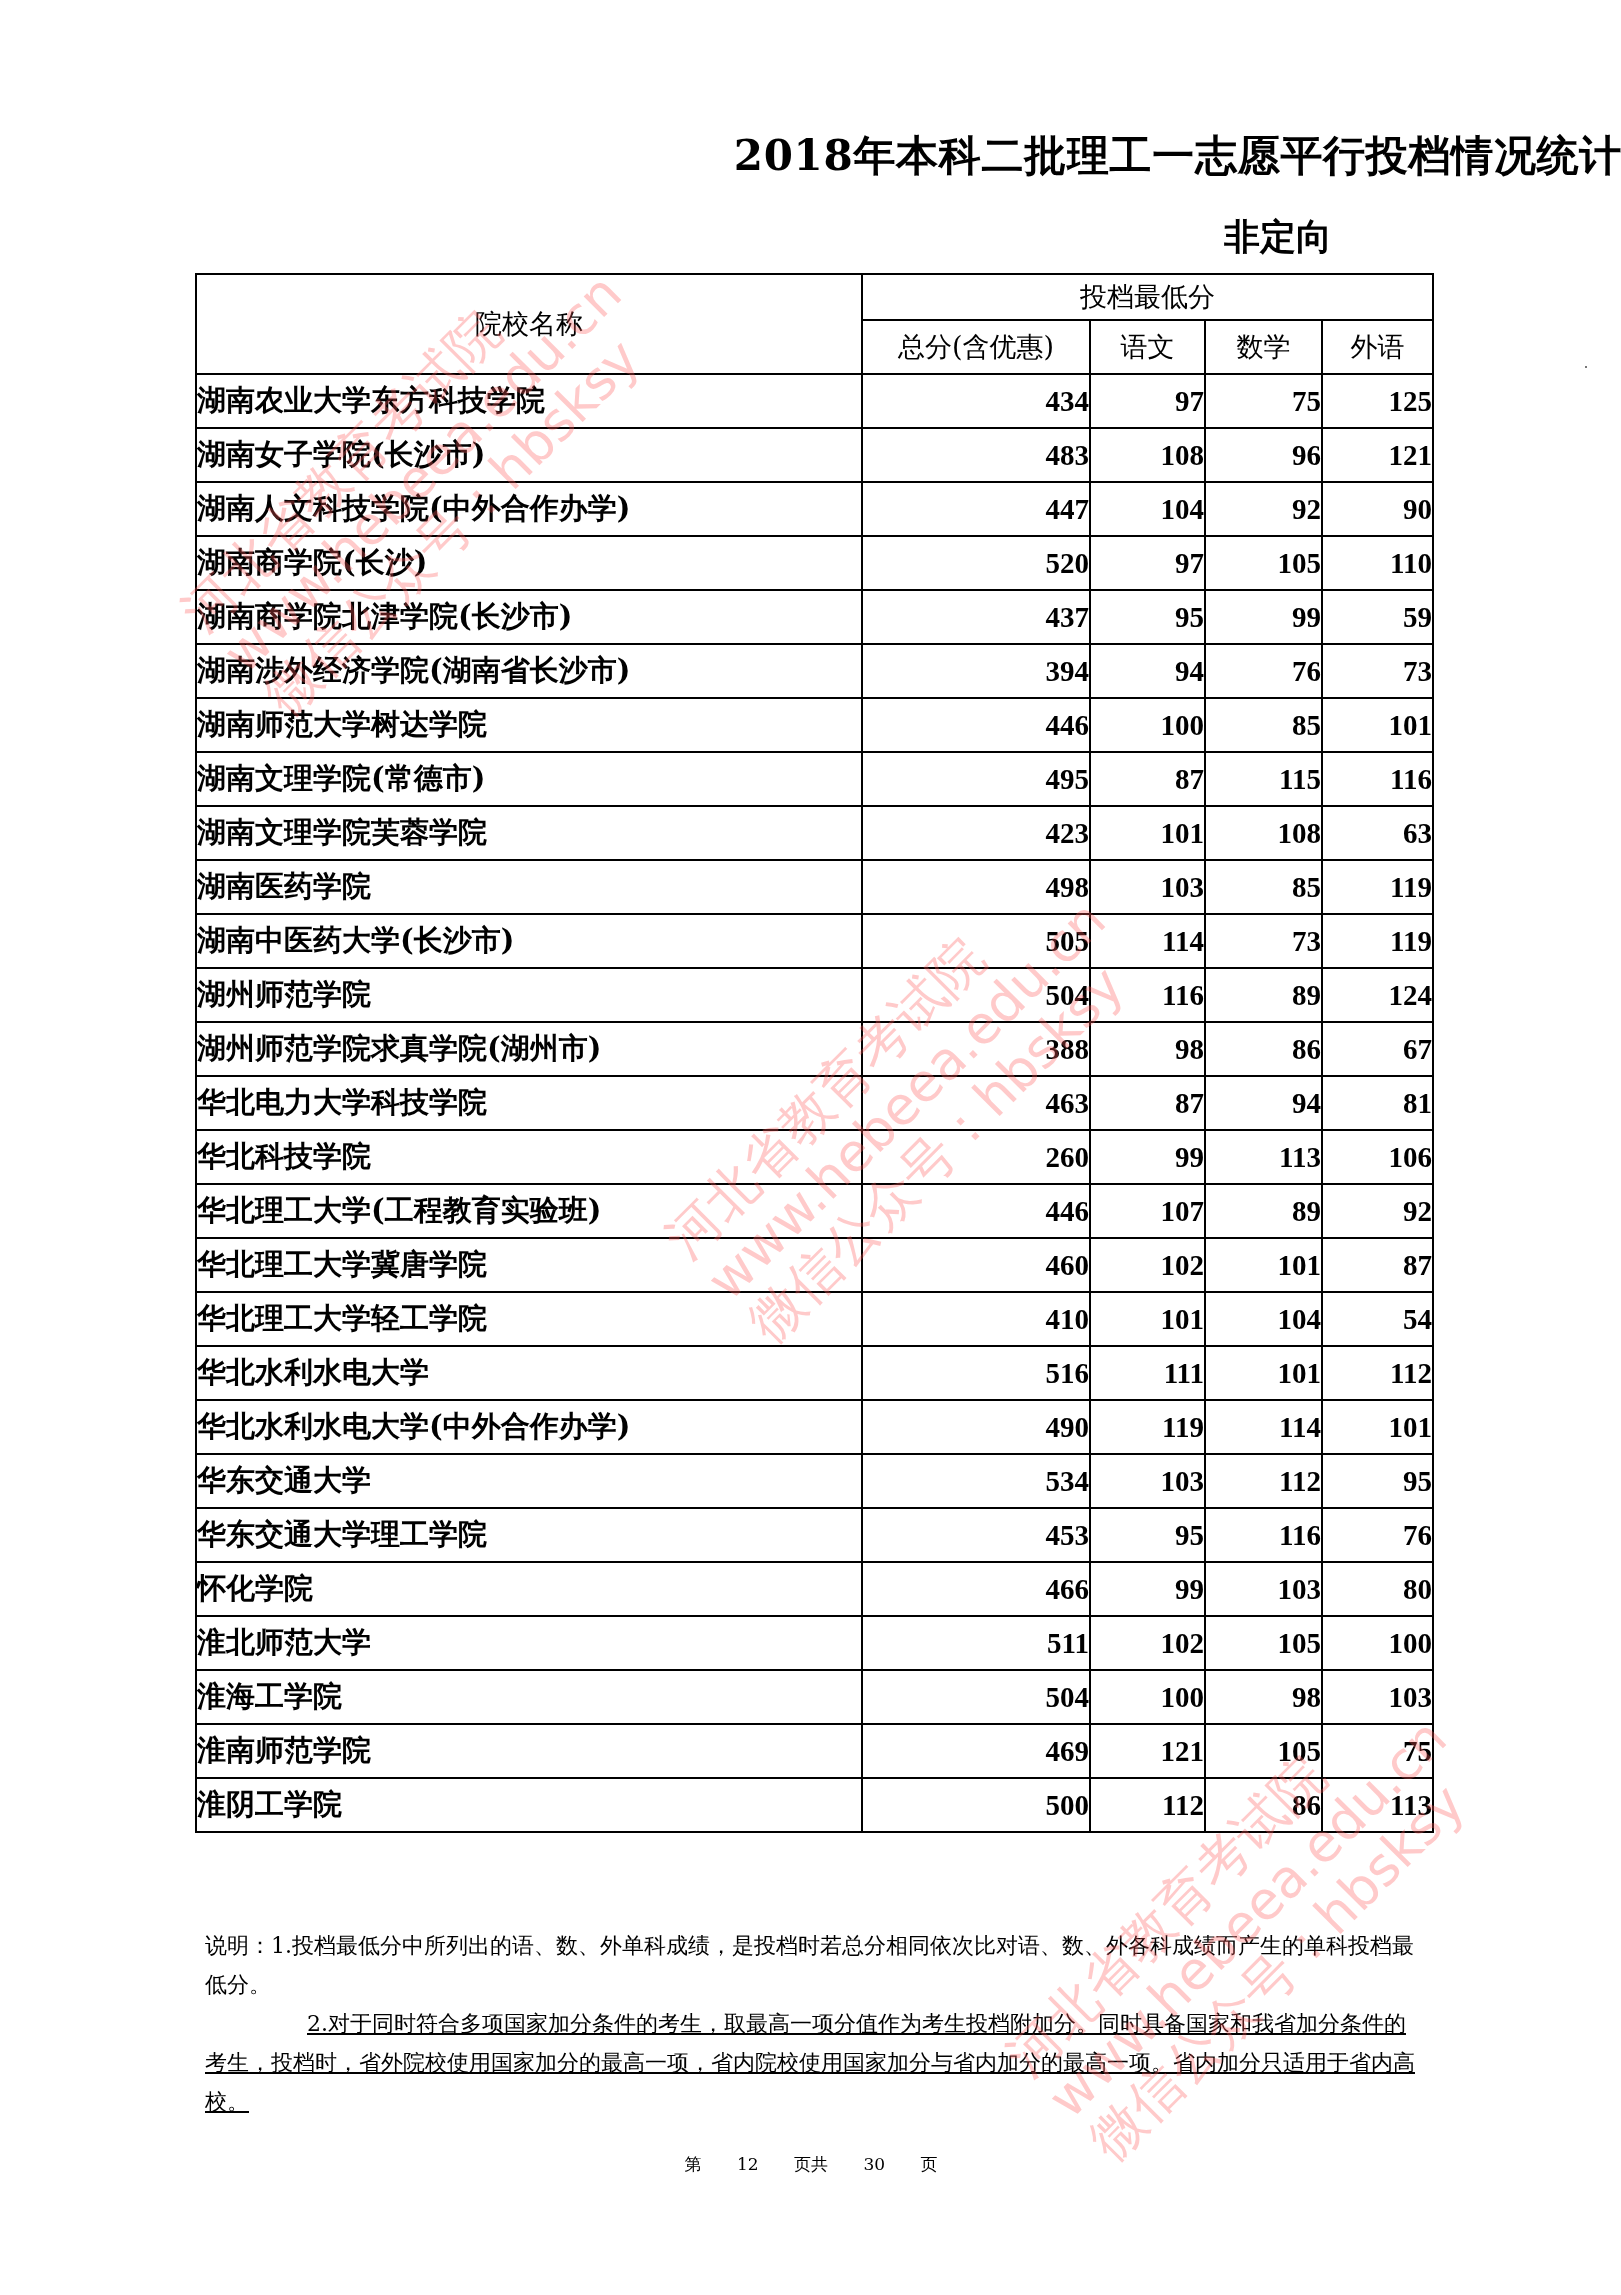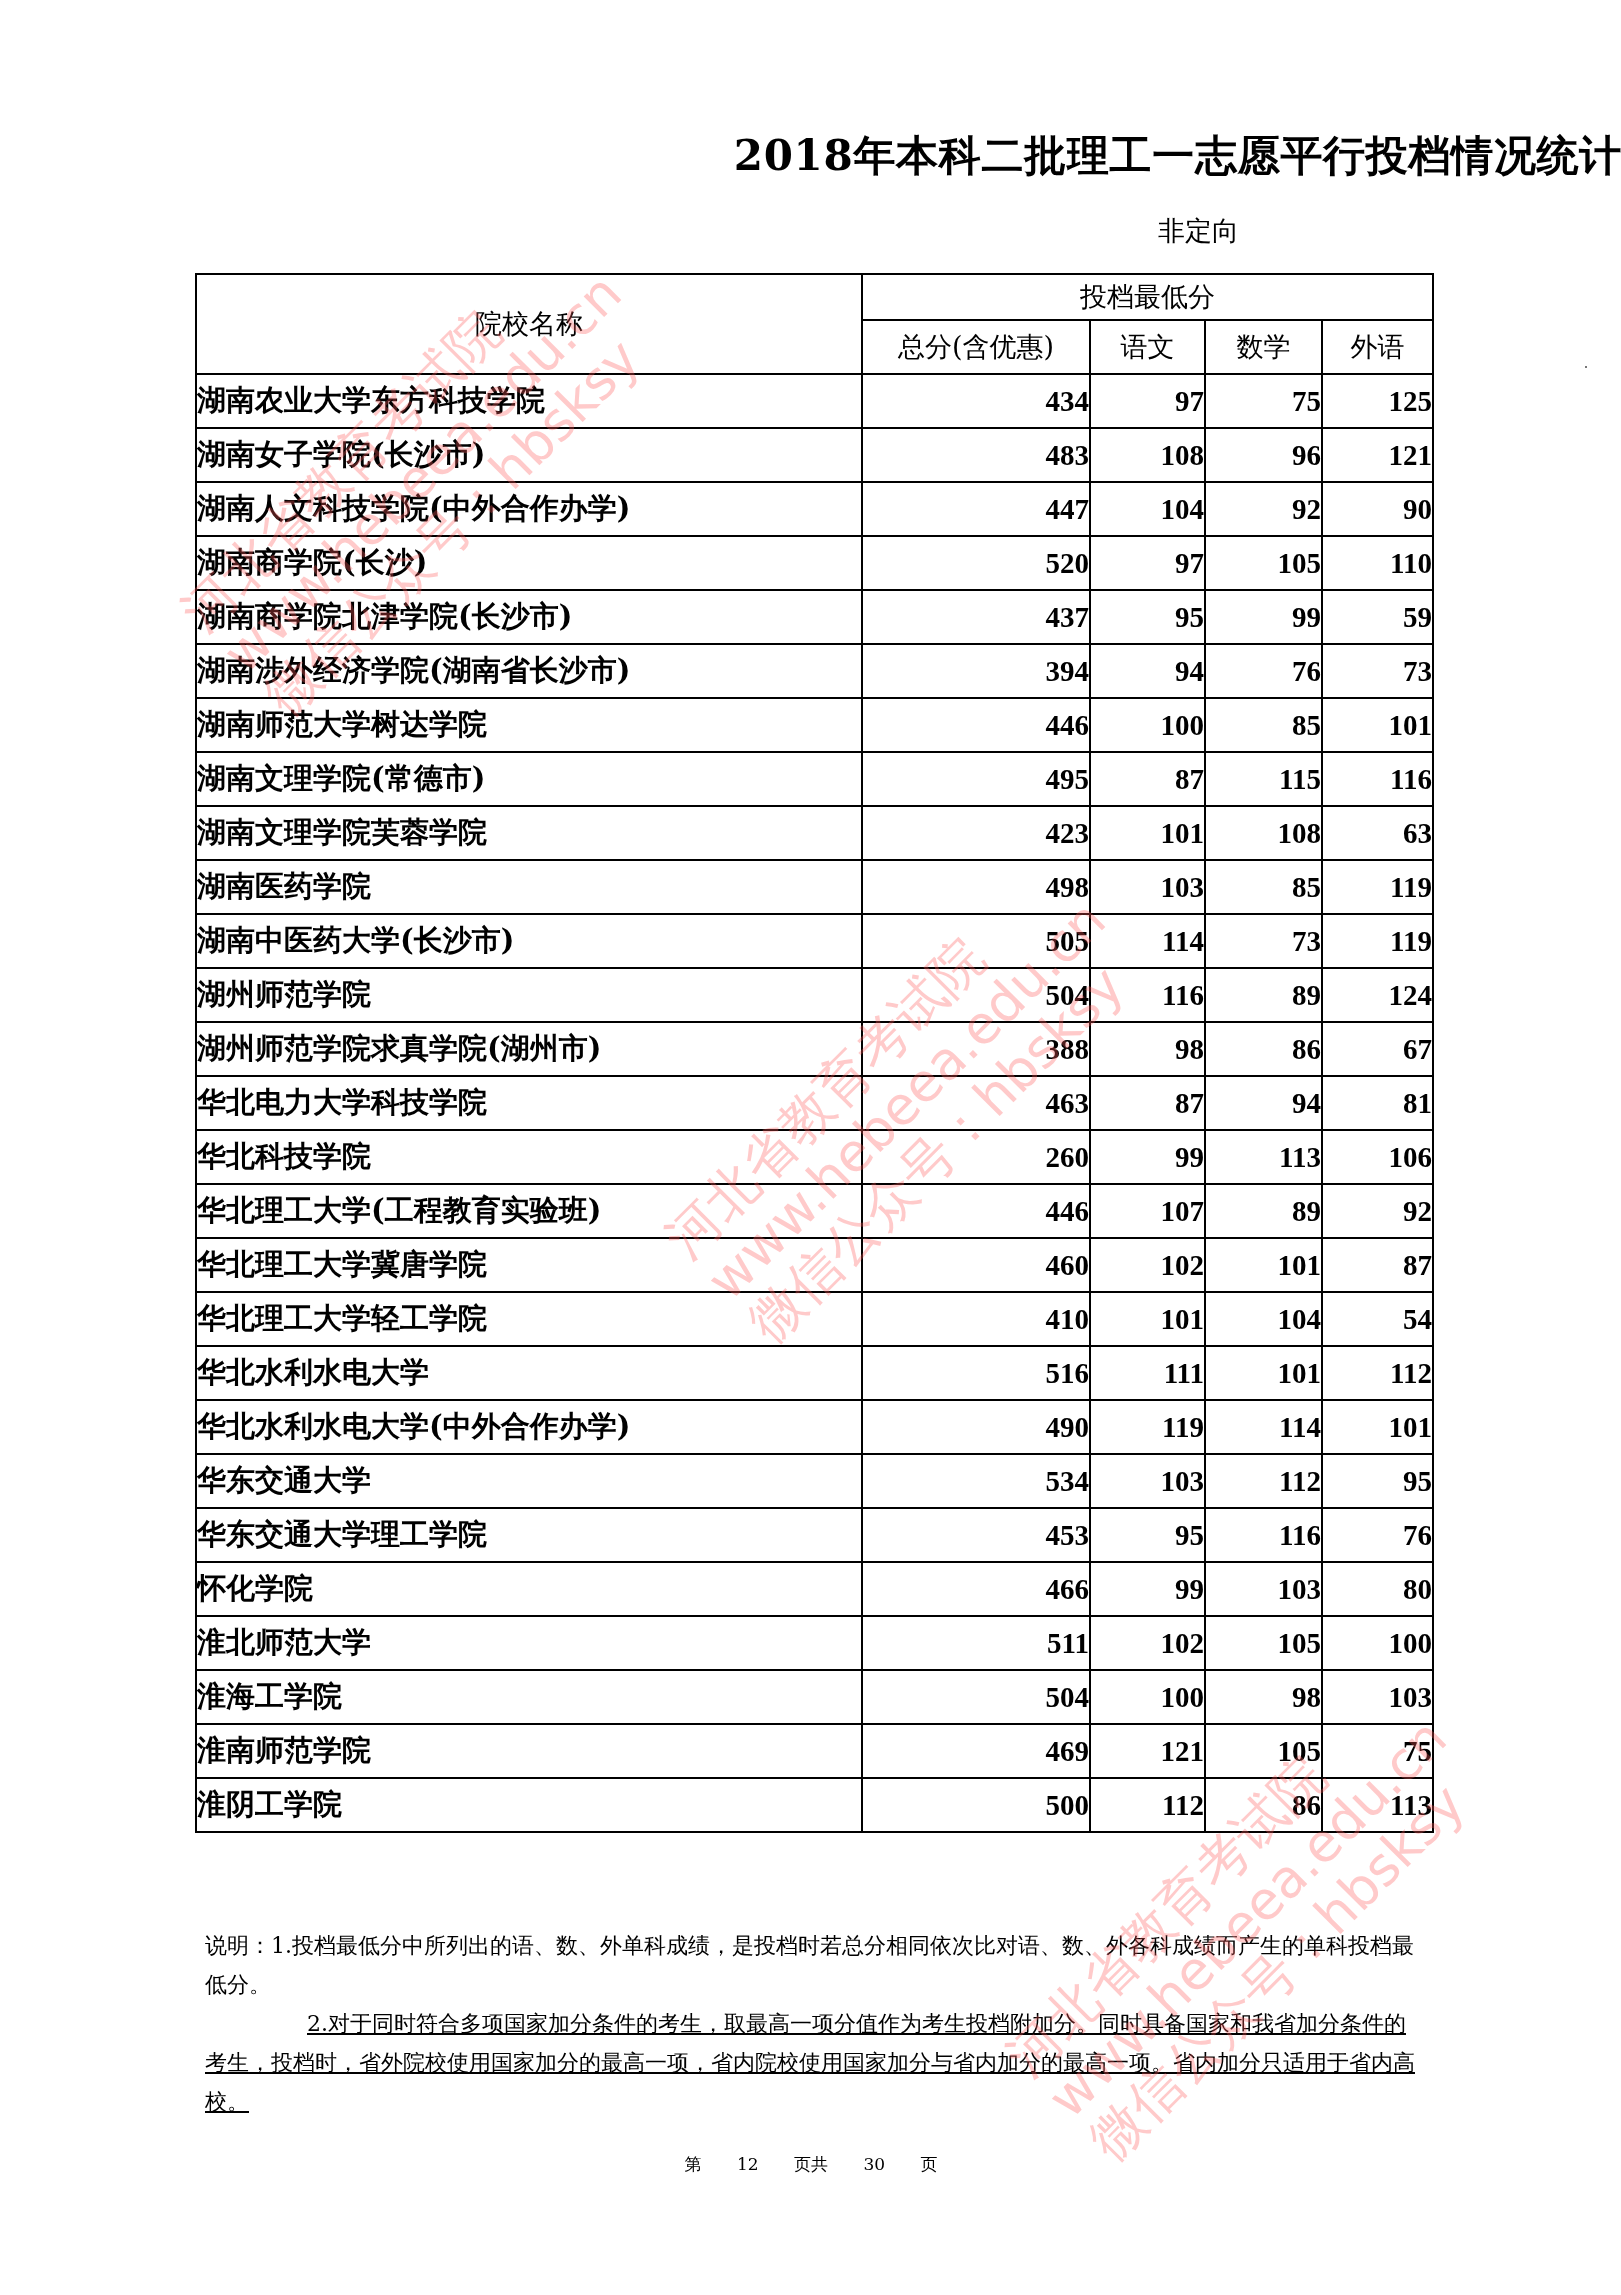--- a/index.html
+++ b/index.html
@@ -1,20 +1,20 @@
 <!DOCTYPE html>
 <html style="font-size:11px"><head>
 <meta charset="utf-8">
 <style>
   html, body { margin: 0; padding: 0; background: #ffffff; }
   body { width: 1622px; height: 2295px; position: relative; overflow: hidden;
          font-family: "DejaVu Serif", "Liberation Serif", serif; color: #000; }
   .title { position: absolute; left: 0; width: 1622px; top: 128px; text-align: right;
            font-size: 42px; font-weight: bold; letter-spacing: 0.7px; }
-  .subtitle { position: absolute; left: 1158px; top: 213px; font-size: 27px; font-weight: normal; }
+  .subtitle { position: absolute; left: 1224px; top: 213px; font-size: 36px; font-weight: bold; }
   table.grid { position: absolute; left: 181px; top: 273px; width: 1237px;
                border-collapse: collapse; table-layout: fixed; margin-left: 14px; }
   table.grid td, table.grid th { border: 2px solid #000; padding: 0; }
   table.grid th { font-weight: normal; font-size: 27px; text-align: center; }
   .h1 { height: 46px; }
   .h2 { height: 54px; }
   table.grid tbody td { height: 52px; font-size: 29px; }
   td.name { text-align: left; padding-left: 9.5px; font-weight: bold; white-space: nowrap; overflow: hidden; }
   td.num { font-family: "Liberation Serif", "DejaVu Serif", serif; font-weight: bold; font-size: 30px; }
   td.total { text-align: right; }

